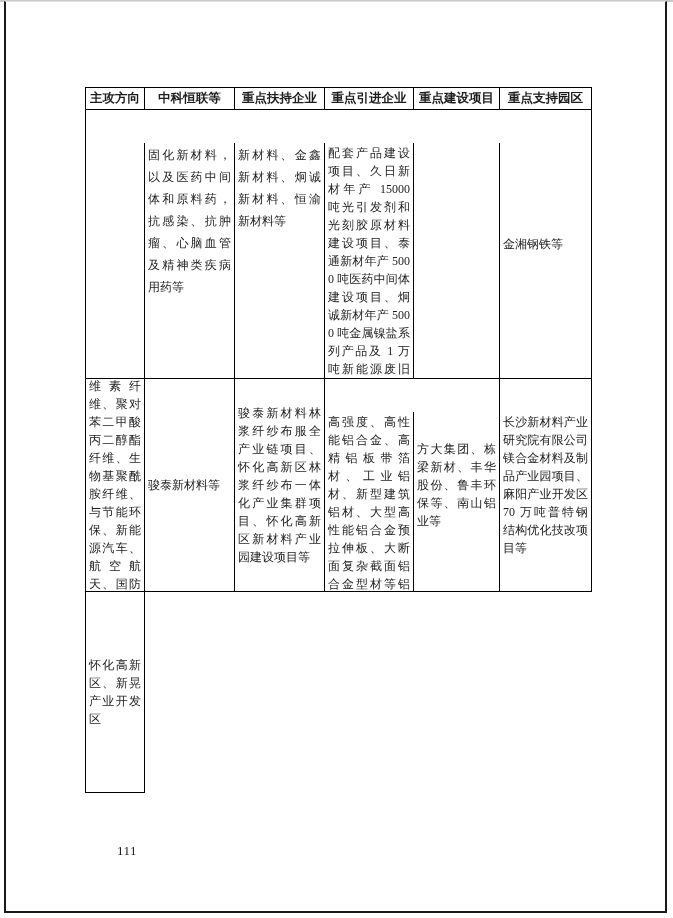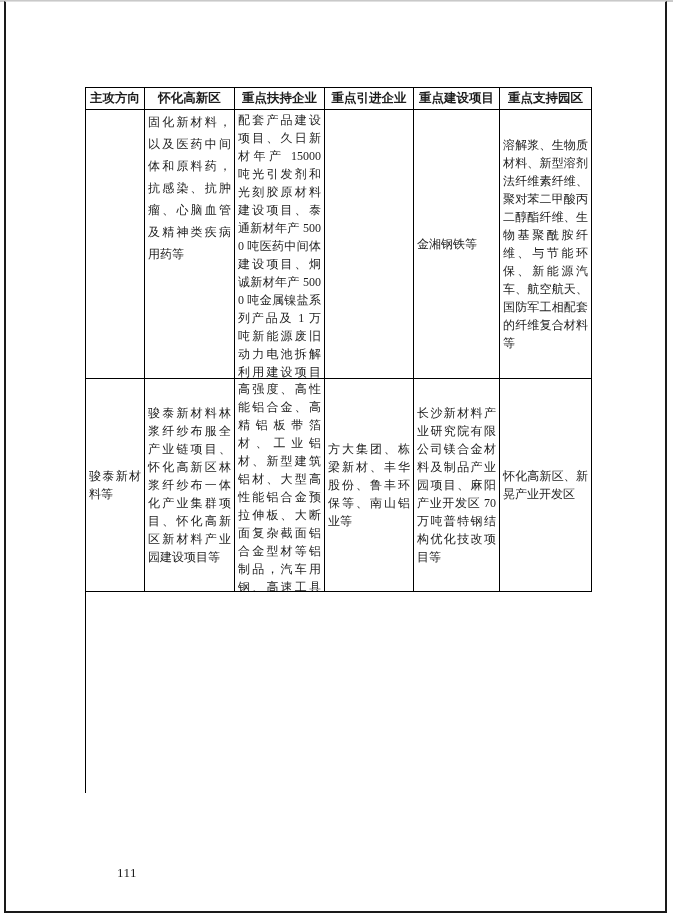--- a/index.html
+++ b/index.html
@@ -44,57 +44,60 @@
     padding: 1px 3px;
   }
   .hd {
     display: flex; align-items: center; justify-content: center;
     padding: 0 1px;
     font-family: "Liberation Sans", "DejaVu Sans", sans-serif;
     font-weight: 700;
     font-size: 12.5px;
     white-space: nowrap;
   }
-  .va-top { display: flex; align-items: flex-start; }
+  .va-top { display: flex; align-items: flex-start; margin-top: 33px; }
   .va-mid { display: flex; align-items: center; }
   .ct {
     width: 100%;
     font-size: 12px;
     line-height: 18px;
     text-align: justify;
     text-justify: inter-character;
     word-break: break-all;
   }
   .lh22 { line-height: 22px; }
   .page-number {
-    position: absolute; left: 117px; top: 865px;
+    position: absolute; left: 117px; top: 843px;
     font-size: 13px;
     letter-spacing: 0.5px;
   }
 </style>
 </head>
 <body>
 
 <div class="top-edge-line"></div>
 <div class="page-frame"></div>
 
 <div class="industry-table">
 
   <div class="cell hd">主攻方向</div>
-  <div class="cell hd">怀化高新区</div>
+  <div class="cell hd">中科恒联等</div>
   <div class="cell hd">重点扶持企业</div>
   <div class="cell hd">重点引进企业</div>
   <div class="cell hd">重点建设项目</div>
   <div class="cell hd">重点支持园区</div>
 
   <div class="cell va-top">
       <div class="ct"></div>
     </div>
   <div class="cell va-top">
       <div class="ct lh22">固化新材料，以及医药中间体和原料药，抗感染、抗肿瘤、心脑血管及精神类疾病用药等</div>
+    </div>
+  <div class="cell va-top">
+      <div class="ct lh22">新材料、金鑫新材料、炯诚新材料、恒渝新材料等</div>
     </div>
   <div class="cell va-top">
       <div class="ct">配套产品建设项目、久日新材年产 15000 吨光引发剂和光刻胶原材料建设项目、泰通新材年产 5000 吨医药中间体建设项目、炯诚新材年产 5000 吨金属镍盐系列产品及 1 万吨新能源废旧动力电池拆解利用建设项目等</div>
     </div>
   <div class="cell va-top">
       <div class="ct"></div>
     </div>
 
   <div class="cell va-mid">
       <div class="ct">金湘钢铁等</div>

